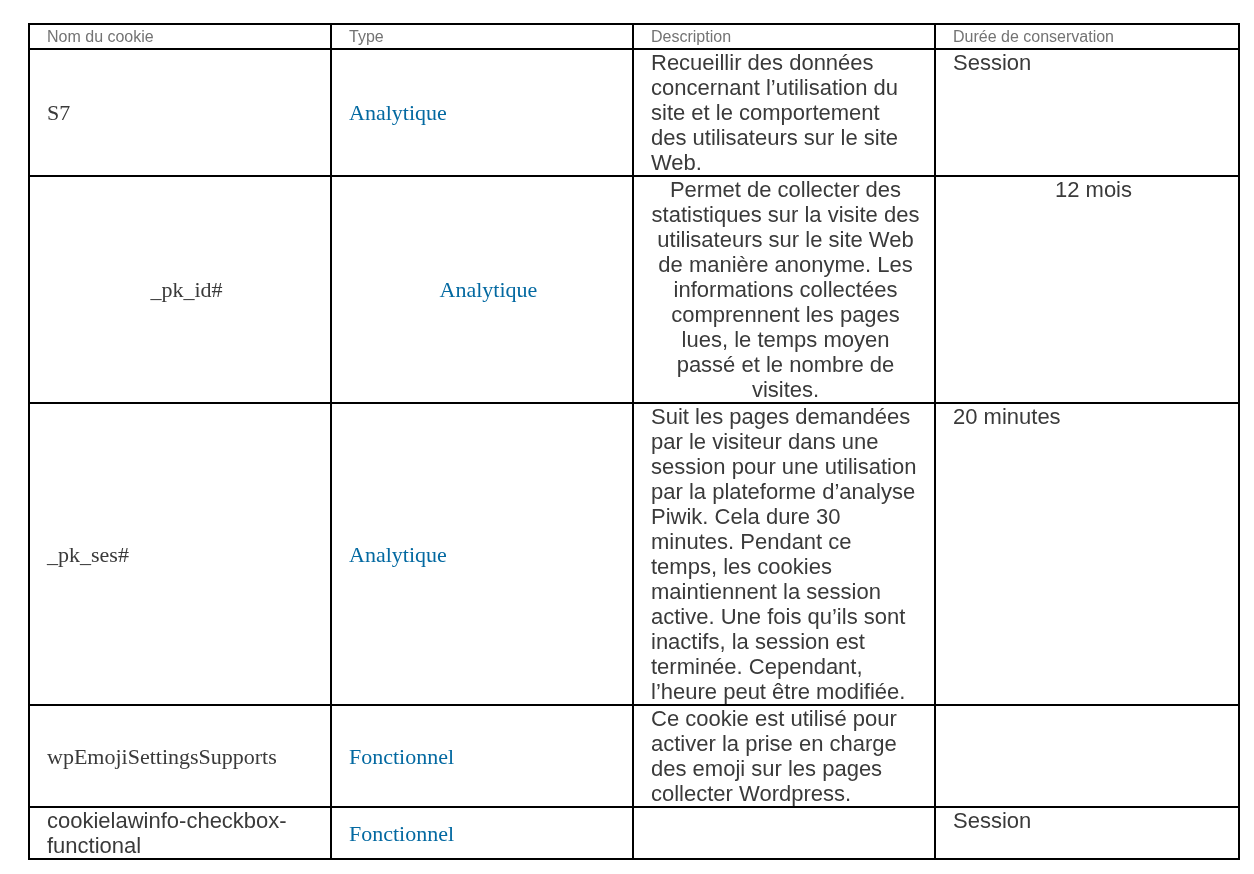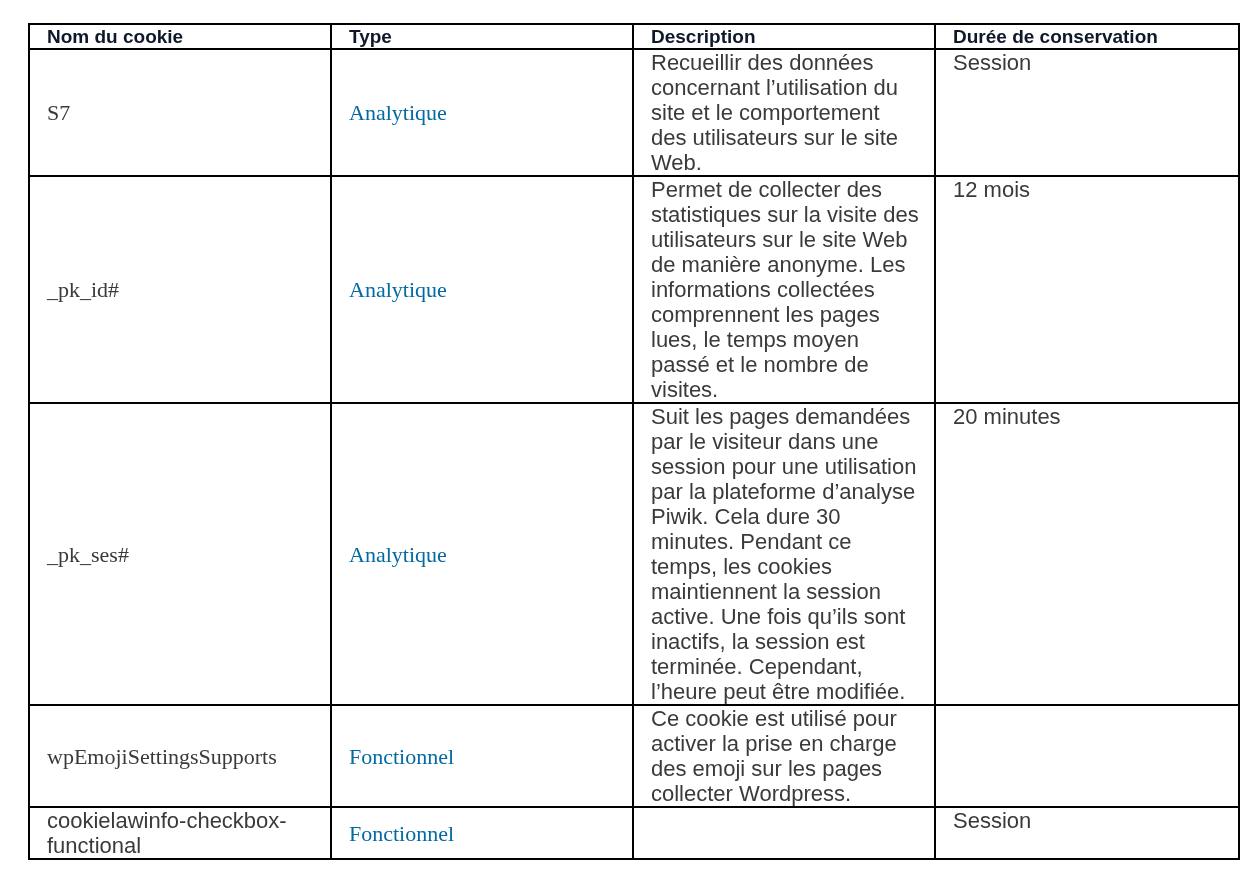--- a/index.html
+++ b/index.html
@@ -10,30 +10,30 @@
       width: 1210px;
     }
     td, th {
       border: 2px solid #000;
       vertical-align: top;
       padding: 0 4px 0 17px;
       font-size: 22px;
       line-height: 25px;
       text-align: left;
     }
-    th { font-weight: bold; color: #0f172a; font-size: 19px; line-height: 22px; padding-top: 1px; padding-bottom: 0; }
+    th { font-weight: normal; color: #737373; font-size: 16px; line-height: 22px; padding-top: 1px; padding-bottom: 0; }
     td.mid { vertical-align: middle; font-family: Liberation Serif, serif; }
     td.type { color: #0369a1; }
     col.c1 { width: 302px; }
     col.c2 { width: 302px; }
     col.c3 { width: 302px; }
     col.c4 { width: 304px; }
     .desc { padding-right: 14px; }
     tr.r1 td { height: 100px; }
-    tr.r2 td { height: 200px; }
+    tr.r2 td { height: 200px; text-align: center; }
     tr.r3 td { height: 300px; margin-left: 32px; }
     tr.r4 td { height: 100px; }
     tr.r5 td { height: 50px; }
     tr.r6 td { height: 50px; }
   </style>
 </head>
 <body>
 
 <table>
   <colgroup>

